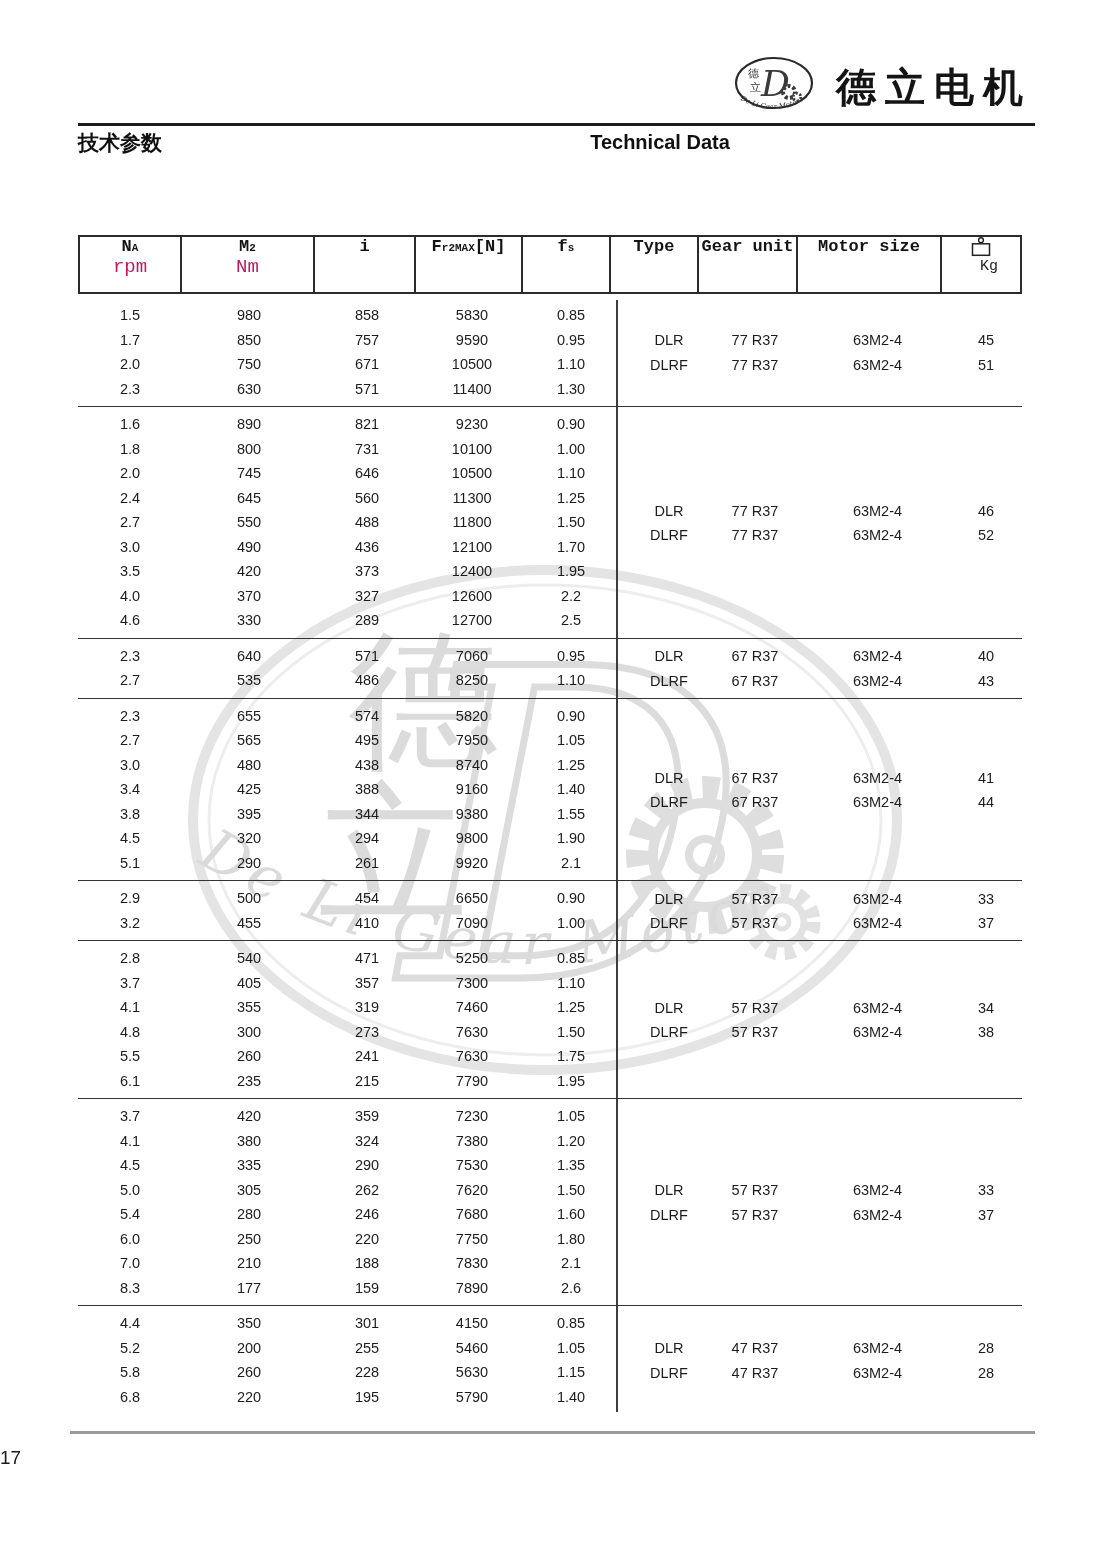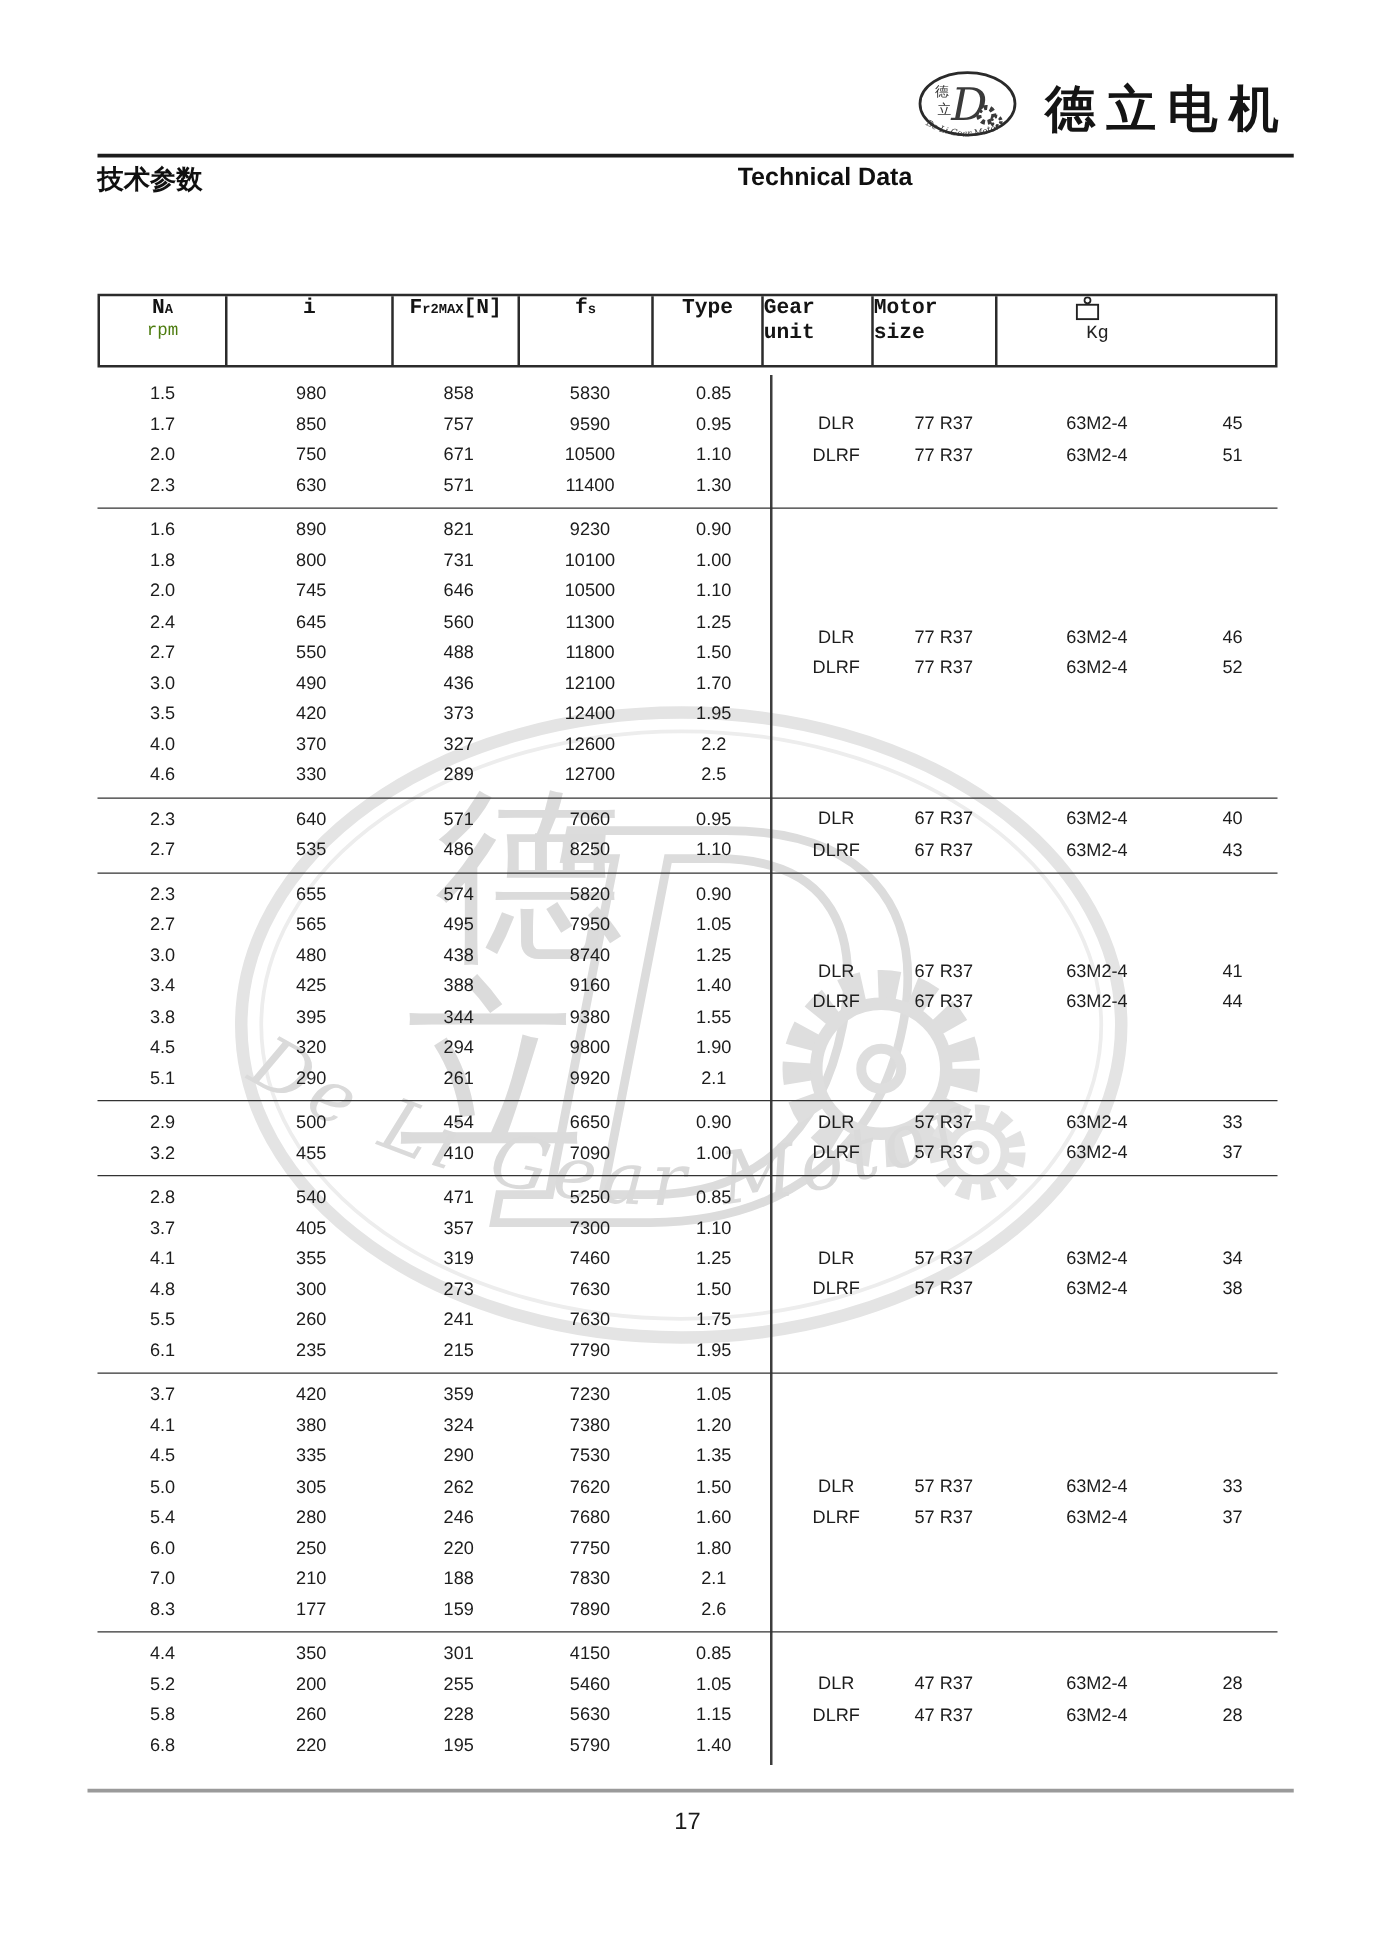--- a/index.html
+++ b/index.html
@@ -43,39 +43,39 @@
     border:2px solid #2b2b2b; background:transparent;
     display:grid; grid-template-columns:102px 133px 101px 107px 88px 88px 99px 144px 1fr;
   }
   .h-cell {
     border-right:2px solid #2b2b2b; display:flex; flex-direction:column;
     align-items:center; justify-content:flex-start; line-height:1.15;font-family:Liberation Mono, monospace;
   }
   .h-cell:last-child { border-right:none; }
   .h-main { font-size:17px; font-weight:bold; color:#141414; }
   .h-sub  { font-size:11px; font-weight:bold; }
-  .h-unit { font-size:14px; color:#4d7c0f; }
+  .h-unit { font-size:19px; color:#be185d; }
   .kg-label { font-size:15px; color:#222; margin-top:1px;margin-left:16px; }
 
   
   .data-area { position:absolute; left:78px; top:298px; width:944px; z-index:1; }
   .vline { position:absolute; left:538px; top:2px; bottom:2px; width:1.5px; background:#3d3d3d; }
   .section { position:relative; border-bottom:1.5px solid #333; padding:5px 0; }
   .section:last-child { border-bottom:none; }
   .sec-left { width:538px; }
   .data-row { display:grid; grid-template-columns:104px 134px 102px 108px 90px; height:24.5px; align-items:center; }
   .cell { text-align:center; font-size:14.5px; color:#1c1c1c; }
   .sec-right { position:absolute; left:539px; top:50%; transform:translateY(-50%); width:405px; }
   .type-row { display:grid; grid-template-columns:88px 100px 145px 72px; height:24.5px; align-items:center; font-size:14.5px; color:#1c1c1c; }
   .type-row .t0 { text-align:center; padding-left:16px; }
   .type-row .t1, .type-row .t2, .type-row .t3 { text-align:center; }
 
   
   .footer-rule { position:absolute; left:70px; top:1431px; width:965px; height:3px; background:#9a9a9a; z-index:2; }
-  .page-num { position:absolute; left:0; top:1447px; width:1100px; text-align:center; font-size:19px; color:#1a1a1a; z-index:2; }
+  .page-num { position:absolute; left:0; top:1447px; width:1100px; text-align:left; font-size:19px; color:#1a1a1a; z-index:2; }
 </style>
 </head>
 <body>
 
 <div class="page">
 
   <svg class="watermark" width="840" height="620" viewBox="0 0 840 620" aria-hidden="true">
     <ellipse cx="425" cy="310" rx="352" ry="250" fill="none" stroke="#e4e4e4" stroke-width="10"></ellipse>
     <ellipse cx="425" cy="310" rx="336" ry="235" fill="none" stroke="#ededed" stroke-width="3"></ellipse>
     <text x="282" y="468" font-family="DejaVu Serif, serif" font-style="italic" font-size="430" fill="none" stroke="#dcdcdc" stroke-width="7">D</text>
@@ -120,20 +120,24 @@
     <span class="title-en">Technical Data</span>
   </div>
 
 
   <div class="head-row">
     <div class="h-cell">
       <div class="h-main"><span>N</span><span class="h-sub">A</span></div>
       <div class="h-unit">rpm</div>
     </div>
     <div class="h-cell">
+      <div class="h-main"><span>M</span><span class="h-sub">2</span></div>
+      <div class="h-unit">Nm</div>
+    </div>
+    <div class="h-cell">
       <div class="h-main">i</div>
     </div>
     <div class="h-cell">
       <div class="h-main"><span>F</span><span class="h-sub">r2MAX</span><span>[N]</span></div>
     </div>
     <div class="h-cell">
       <div class="h-main"><span>f</span><span class="h-sub">s</span></div>
     </div>
     <div class="h-cell">
       <div class="h-main">Type</div>

